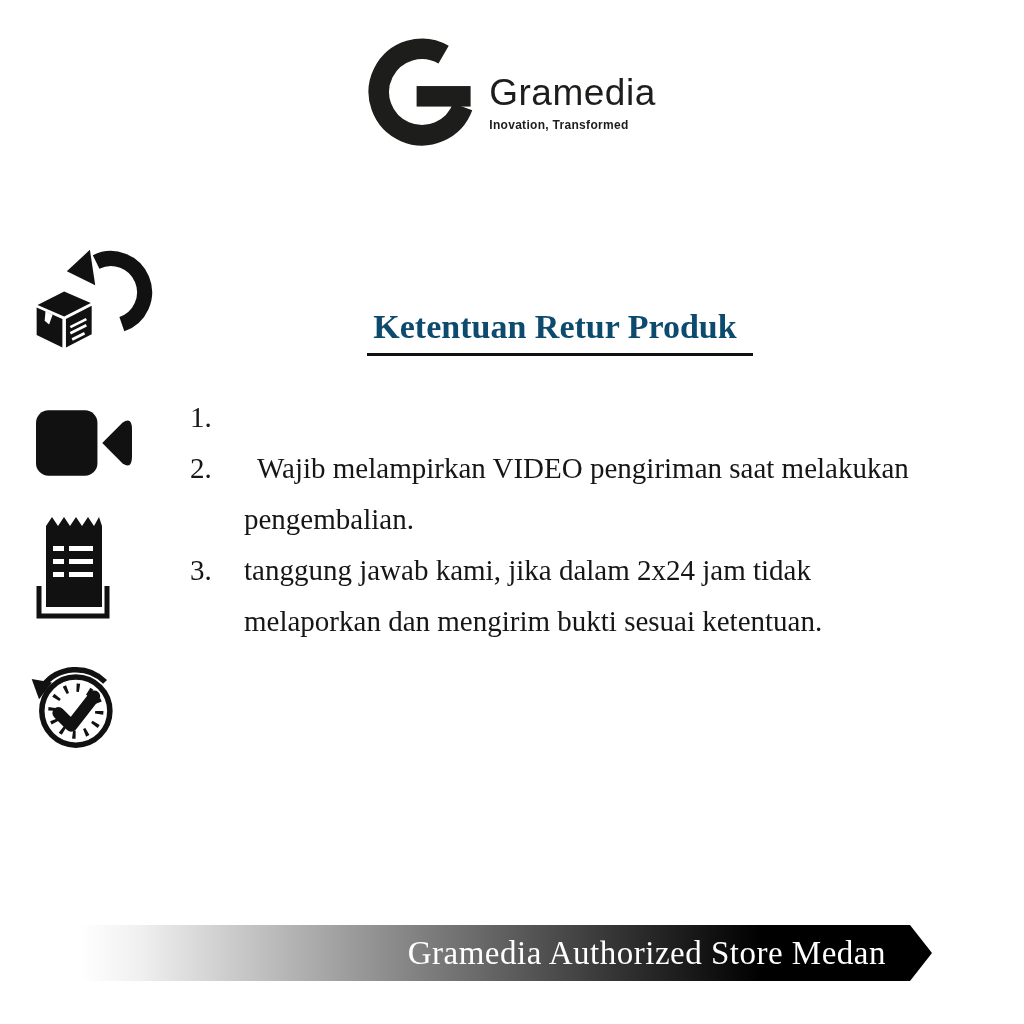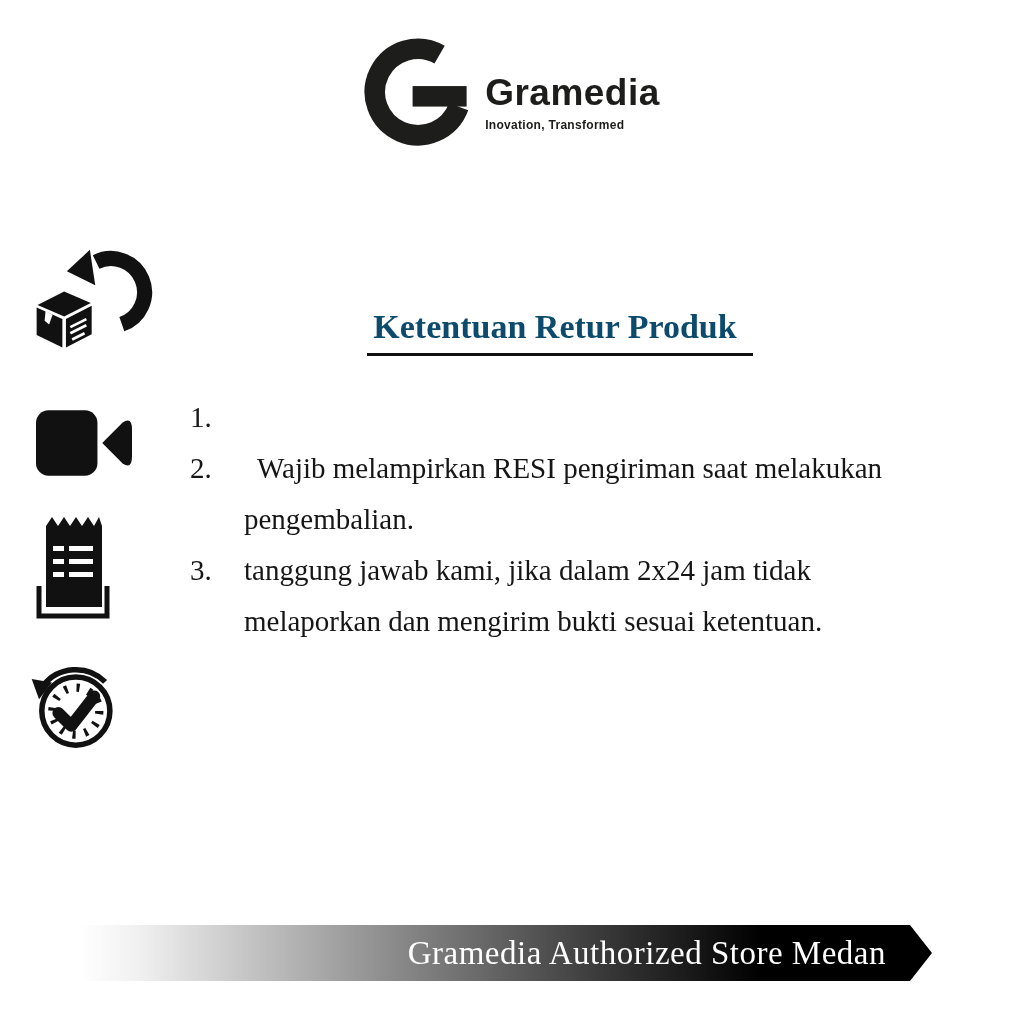--- a/index.html
+++ b/index.html
@@ -5,21 +5,21 @@
   html,body{margin:0;padding:0;background:#ffffff;}
   #canvas{
     position:relative;width:1024px;height:1024px;background:#ffffff;
     overflow:hidden;font-family:"Liberation Serif",serif;color:#1c1c1c;
   }
   
   .logo{position:absolute;top:38px;left:0;width:100%;display:flex;
         justify-content:center;align-items:flex-start;gap:13px;}
   .logo svg{display:block;}
   .logo-text{margin-top:36px;font-family:"Liberation Sans",sans-serif;color:#1d1d1b;}
-  .brand{font-size:37px;font-weight:bold;letter-spacing:.5px;line-height:1.05;}
+  .brand{font-size:37px;font-weight:normal;letter-spacing:.5px;line-height:1.05;}
   .tagline{font-size:12px;font-weight:bold;letter-spacing:.3px;margin-top:5px;}
   
   .title-wrap{position:absolute;top:308px;left:150px;width:820px;margin:0;
               text-align:center;font-weight:bold;}
   .title{display:inline-block;font-size:34px;font-weight:bold;color:#0c4a6e;
          border-bottom:3px solid #111;padding:0 16px 7px 6px;}
   
   .rules{position:absolute;top:392px;left:190px;width:810px;
          font-size:29px;line-height:51px;color:#161616;}
   .rule{display:flex;align-items:flex-start;}
@@ -109,21 +109,21 @@
 
   <div class="rules">
     <div class="rule">
       <span class="num">1.</span>
       <div class="rule-lines">
       </div>
     </div>
     <div class="rule">
       <span class="num">2.</span>
       <div class="rule-lines">
-        <div class="first">Wajib melampirkan RESI pengiriman saat melakukan</div>
+        <div class="first">Wajib melampirkan VIDEO pengiriman saat melakukan</div>
         <div>pengembalian.</div>
       </div>
     </div>
     <div class="rule">
       <span class="num">3.</span>
       <div class="rule-lines">
         <div>tanggung jawab kami, jika dalam 2x24 jam tidak</div>
         <div>melaporkan dan mengirim bukti sesuai ketentuan.</div>
       </div>
     </div>

